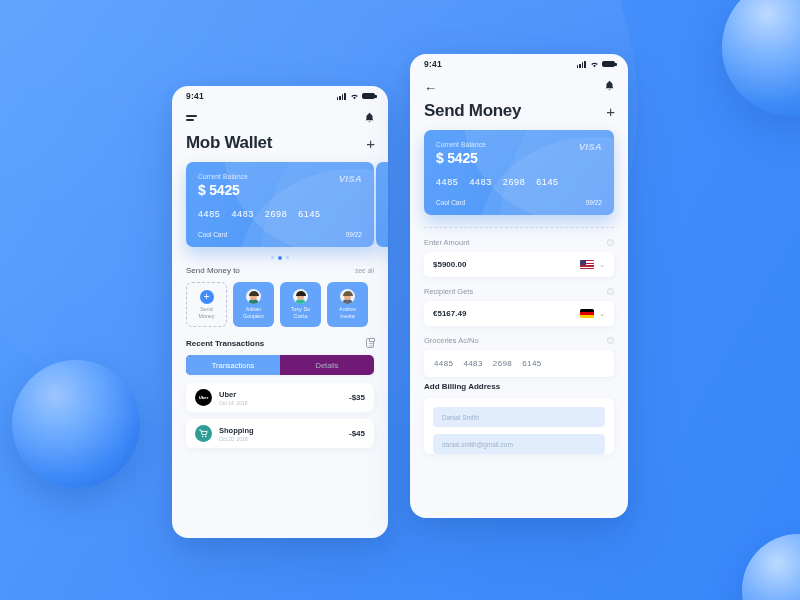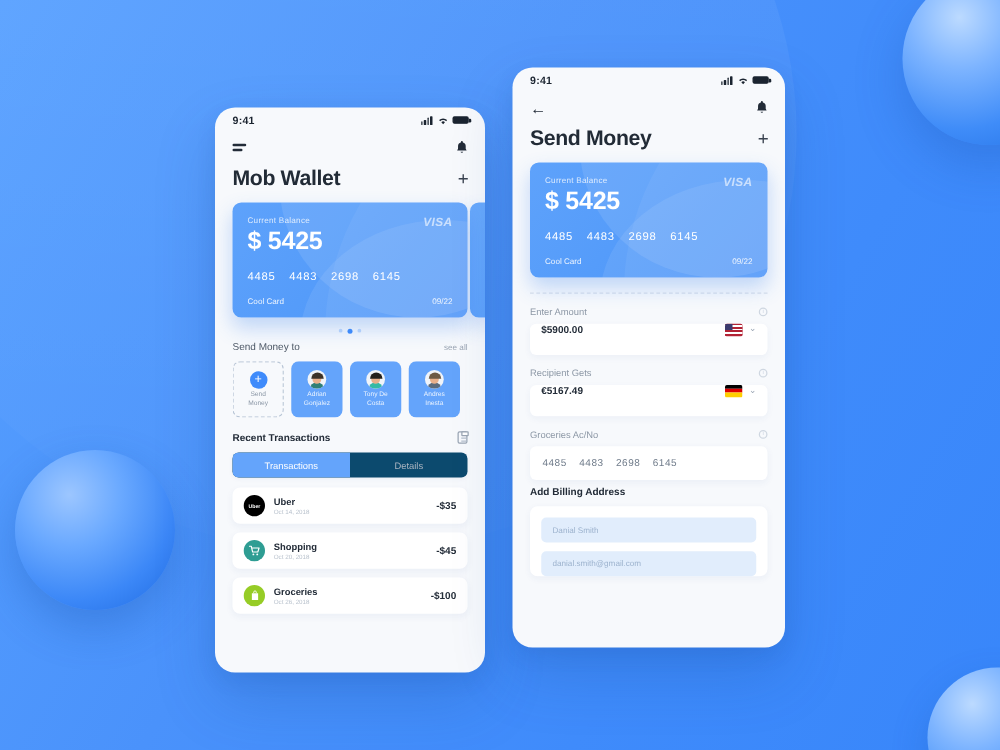--- a/index.html
+++ b/index.html
@@ -113,21 +113,21 @@
   .ccard .swirl2 {
     width: 230px; height: 190px; right: -96px; bottom: -112px;
     background: rgba(255,255,255,0.085);
   }
   .ccard .swirl3 {
     width: 160px; height: 260px; left: 42%; top: -60px;
     background: rgba(255,255,255,0.055); transform: rotate(16deg);
   }
   .cc-top { display: flex; justify-content: space-between; align-items: flex-start; position: relative; }
   .cc-balance-lbl { font-size: 6.5px; color: rgba(255,255,255,0.78); letter-spacing: .2px; }
-  .cc-balance { font-size: 20px; font-weight: bold; color: #fff; margin-top: 2px; letter-spacing: -.2px; }
+  .cc-balance { font-size: 14px; font-weight: bold; color: #fff; margin-top: 2px; letter-spacing: -.2px; }
   .cc-visa { font-size: 9.5px; font-weight: bold; font-style: italic; color: rgba(255,255,255,0.62); letter-spacing: .3px; }
   .cc-num { display: flex; gap: 11px; margin-top: 11px; position: relative; }
   .cc-num span { font-size: 9px; color: #fff; letter-spacing: .6px; }
   .cc-bot { display: flex; justify-content: space-between; align-items: center; margin-top: 12px; position: relative; }
   .cc-name { font-size: 6.5px; color: rgba(255,255,255,0.88); }
   .cc-exp { font-size: 6.5px; color: rgba(255,255,255,0.88); }
   .ccard-peek {
     position: absolute; right: -10px; top: 0; width: 22px; height: 100%;
     border-radius: 7px;
     background: linear-gradient(130deg, #6aaafc 0%, #5ea2fb 100%);
@@ -178,21 +178,21 @@
   .rt-title { font-size: 8px; font-weight: bold; color: #232c38; }
   .clipboard { width: 8px; height: 10px; border: 1px solid #9aa5b3; border-radius: 1.6px; position: relative; cursor: pointer; }
   .clipboard:before {
     content:''; position:absolute; left:1.6px; top:-1.6px; width:4px; height:2.2px;
     background:#fff; border:1px solid #9aa5b3; border-radius:.8px;
   }
   .clipboard:after {
     content:''; position:absolute; left:1.8px; top:4px; width:4.2px; height:1px; background:#b5bfcb;
     box-shadow: 0 2.4px 0 #b5bfcb;
   }
-  .tabs { display: flex; margin: 0 14px; border-radius: 5px; overflow: hidden; background: #0c4a6e; box-shadow: 0 1px 4px rgba(30,70,140,0.06); }
+  .tabs { display: flex; margin: 0 14px; border-radius: 5px; overflow: hidden; background: #701a75; box-shadow: 0 1px 4px rgba(30,70,140,0.06); }
   .tab {
     flex: 1; text-align: center; font-size: 7.5px; padding: 5.5px 0;
     color: #aab4c0; cursor: pointer;
   }
   .tab.active { background: #64a4fb; color: #fff; }
 
   .tlist { padding: 8px 14px 0; display: flex; flex-direction: column; gap: 7px; }
   .trow {
     background: #fff; border-radius: 6px; padding: 6px 9px;
     display: flex; align-items: center; gap: 7px;
@@ -214,21 +214,21 @@
     display: flex; align-items: center; justify-content: space-between;
     padding: 10px 14px 5px;
   }
   .field-lbl { font-size: 7.5px; color: #8d98a6; }
   .infoic {
     width: 7px; height: 7px; border-radius: 50%; border: 1px solid #cfd7e1;
     color: #cfd7e1; font-size: 5px; line-height: 5.6px; text-align: center; cursor: pointer;
   }
   .inputbox {
     margin: 0 14px; background: #fff; border-radius: 5px;
-    height: 25px; display: flex; align-items: flex-start;
+    height: 25px; display: flex; align-items: center;
     justify-content: space-between; padding: 0 9px;
     box-shadow: 0 2px 6px rgba(30,70,140,0.055);
   }
   .inputval { font-size: 8px; font-weight: bold; color: #232c38; }
   .flagwrap { display: flex; align-items: center; gap: 5px; cursor: pointer; }
   .flag { width: 14px; height: 9.5px; border-radius: 1.5px; overflow: hidden; position: relative; }
   .flag-us { background: #b22234; }
   .flag-us .stripes { position:absolute; inset:0;
     background: repeating-linear-gradient(#b22234 0 1.35px, #fff 1.35px 2.7px); }
   .flag-us .canton { position:absolute; left:0; top:0; width:6px; height:5.2px; background:#3c3b6e; }
@@ -409,33 +409,20 @@
             <circle cx="13.6" cy="15" r="1.5" fill="#fff"></circle>
           </svg>
       </div>
       <div class="tmeta">
         <div class="tname">Shopping</div>
         <div class="tdate">Oct 20, 2018</div>
       </div>
       <div class="tamt">-$45</div>
     </div>
 
-    <div class="trow">
-      <div class="ticon groc">
-        <svg width="8" height="9" viewBox="0 0 16 18">
-            <path d="M3 5h10v11H3z" fill="#fff"></path>
-            <path d="M6 5V3.4a2 2 0 0 1 4 0V5" fill="none" stroke="#fff" stroke-width="1.4"></path>
-          </svg>
-      </div>
-      <div class="tmeta">
-        <div class="tname">Groceries</div>
-        <div class="tdate">Oct 26, 2018</div>
-      </div>
-      <div class="tamt">-$100</div>
-    </div>
   </div>
 </div>
 
 <div class="phone" id="phone-right">
 
   <div class="statusbar">
     <div class="sb-time">9:41</div>
     <div class="sb-icons">
       <span class="ic-signal">
           <i></i>

